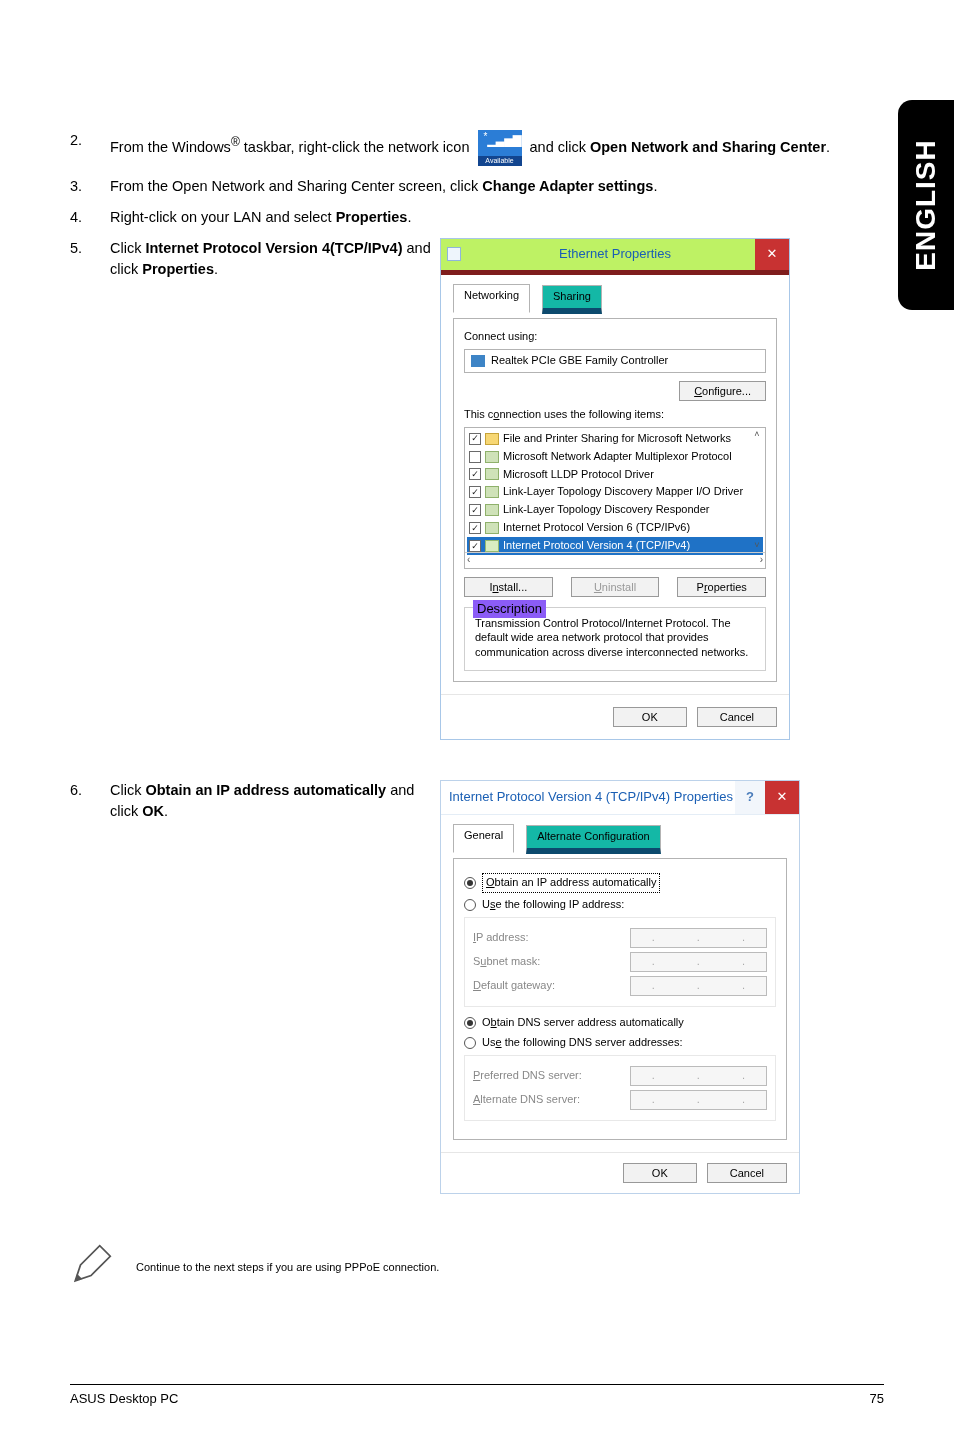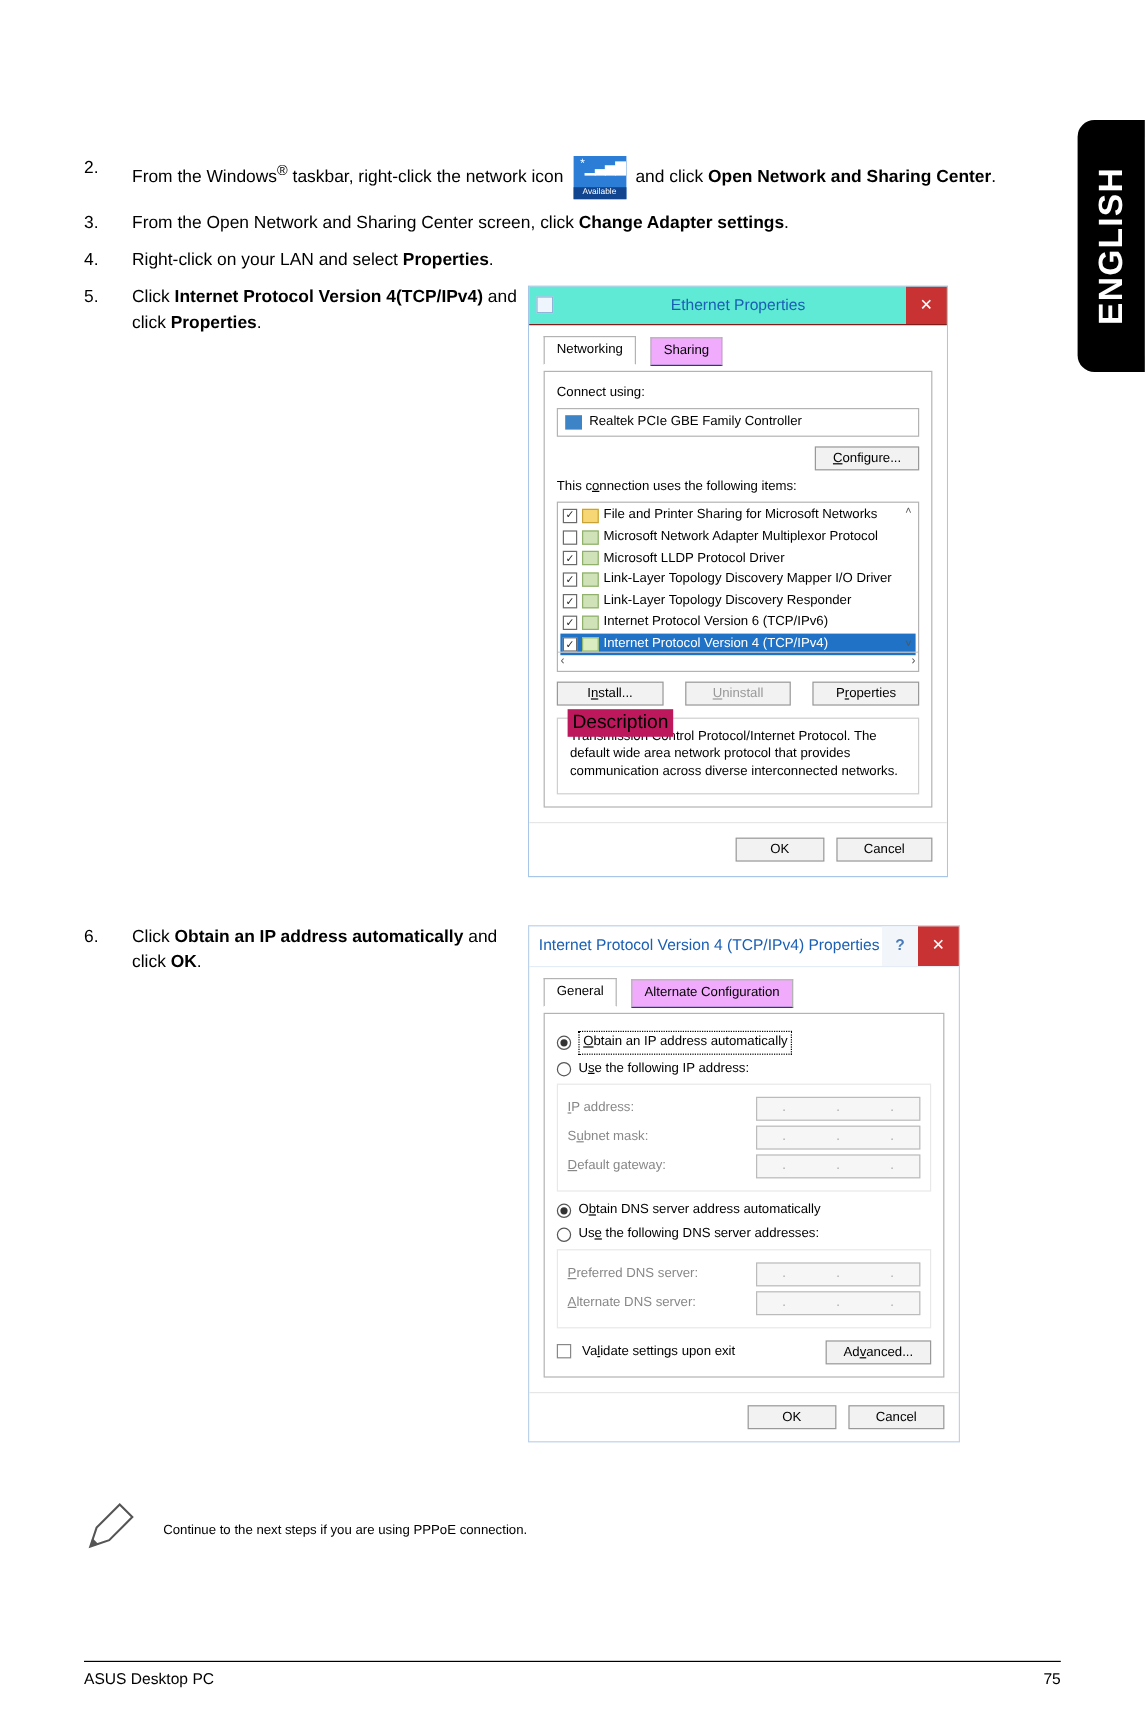--- a/index.html
+++ b/index.html
@@ -71,44 +71,44 @@
 
   
   .dlg {
     width: 350px;
     border: 1px solid #a8c7e8;
     background: #fff;
     font-size: 11px;
     color: #000;
   }
   .dlg-title {
-    background: #5eead4;
+    background: #bef264;
     color: #1a5fb4;
     text-align: center;
     padding: 6px 4px;
     font-size: 13px;
     position: relative;
-    border-bottom: 1px solid #7f1d1d;
+    border-bottom: 5px solid #7f1d1d;
   }
   .dlg-title .close-x {
     position: absolute; right:0; top:0; width:34px; height:100%;
     background:#c83232; color:#fff; display:flex; align-items:center; justify-content:center;
   }
   .dlg-title .page-icon {
     position:absolute; left:6px; top:50%; transform:translateY(-50%);
     width:14px; height:14px; background:#eef5fc; border:1px solid #8fb5db;
   }
   .dlg-body { padding: 8px 12px 12px 12px; background:#fff; }
   .tabs { display:flex; gap:12px; margin-bottom:6px; }
   .tab {
     border:1px solid #b3b3b3; border-bottom:1px solid #fff;
     padding:3px 10px; font-size:11px; position:relative; top:1px;
     background:#fff;
   }
-  .tab.inactive { border-bottom:1px solid #0c4a6e; background:#f0abfc; top:2px; }
+  .tab.inactive { border-bottom:6px solid #0c4a6e; background:#14b8a6; top:2px; }
   .panel { border:1px solid #b3b3b3; padding:10px 10px; }
   .lbl-sm { font-size:11px; margin-bottom:4px; display:block; }
   .inputish {
     border:1px solid #b3b3b3; padding:3px 6px; font-size:11px; background:#fff;
     display:flex; align-items:center; gap:6px; margin-bottom:8px;
   }
   .inputish .nic-icon { width:14px; height:12px; background:#3d84c6; display:inline-block; }
   .btn {
     border:1px solid #999; background:#f2f2f2; padding:3px 14px; font-size:11px;
     cursor:pointer;
@@ -125,21 +125,21 @@
   .li-row .ic.driver { background:#cfe2b8; border-color:#8fb16b; }
   .li-row.selected { background:#1f72c6; color:#fff; }
   .li-row.selected .ic { filter:brightness(1.05); }
   .scroll-arrows { position:absolute; right:0; top:0; bottom:16px; width:16px; display:flex; flex-direction:column; justify-content:space-between; }
   .scroll-arrows span { font-size:9px; color:#555; text-align:center; }
   .h-scroll { position:absolute; left:0; right:0; bottom:0; height:16px; border-top:1px solid #ccc; display:flex; justify-content:space-between; padding:0 2px; align-items:center; }
   .h-scroll span { font-size:10px; color:#555; }
   .three-btns { display:flex; gap:18px; margin-top:8px;align-items:flex-end; }
   .three-btns .btn { flex:1; text-align:center; }
   .grp { border:1px solid #cfcfcf; padding:8px 10px 10px 10px; margin-top:10px; position:relative; }
-  .grp-title { position:absolute; top:-8px; left:8px; background:#be185d; padding:0 4px; font-size:16px; }
+  .grp-title { position:absolute; top:-8px; left:8px; background:#8b5cf6; padding:0 4px; font-size:13px; }
   .desc-text { font-size:11px; line-height:1.35; }
   .dlg-footer { display:flex; justify-content:flex-end; gap:10px; padding:12px 12px; background:#fff; border-top:1px solid #e6e6e6; }
 
   
   .dlg2 { width: 360px; border:1px solid #bcd2ea; background:#fff; font-size:11px; }
   .dlg2-title {
     color:#1a5fb4; padding:7px 8px; font-size:13px; position:relative; border-bottom:1px solid #e4edf6;
   }
   .dlg2-title .qmark {
     position:absolute; right:34px; top:0; bottom:0; width:30px; background:#f2f6fb; color:#4a7cba;
@@ -388,27 +388,20 @@
                   <div class="field-row">
                     <span class="field-lbl"><span class="underline-accesskey">A</span>lternate DNS server:</span>
                     <span class="ipseg">
                         <span>.</span>
                         <span>.</span>
                         <span>.</span>
                       </span>
                   </div>
                 </div>
 
-                <div style="display:flex; justify-content:space-between; align-items:center; margin-top:10px;">
-                  <label>
-                    <span class="chk"></span>
-                    <span>Va<span class="underline-accesskey">l</span>idate settings upon exit</span>
-                  </label>
-                  <button class="btn">Ad<span class="underline-accesskey">v</span>anced...</button>
-                </div>
               </div>
             </div>
             <div class="dlg2-footer">
               <button class="btn" style="padding:3px 28px;">OK</button>
               <button class="btn" style="padding:3px 22px;">Cancel</button>
             </div>
           </div>
         </div>
       </div>
     </div>

